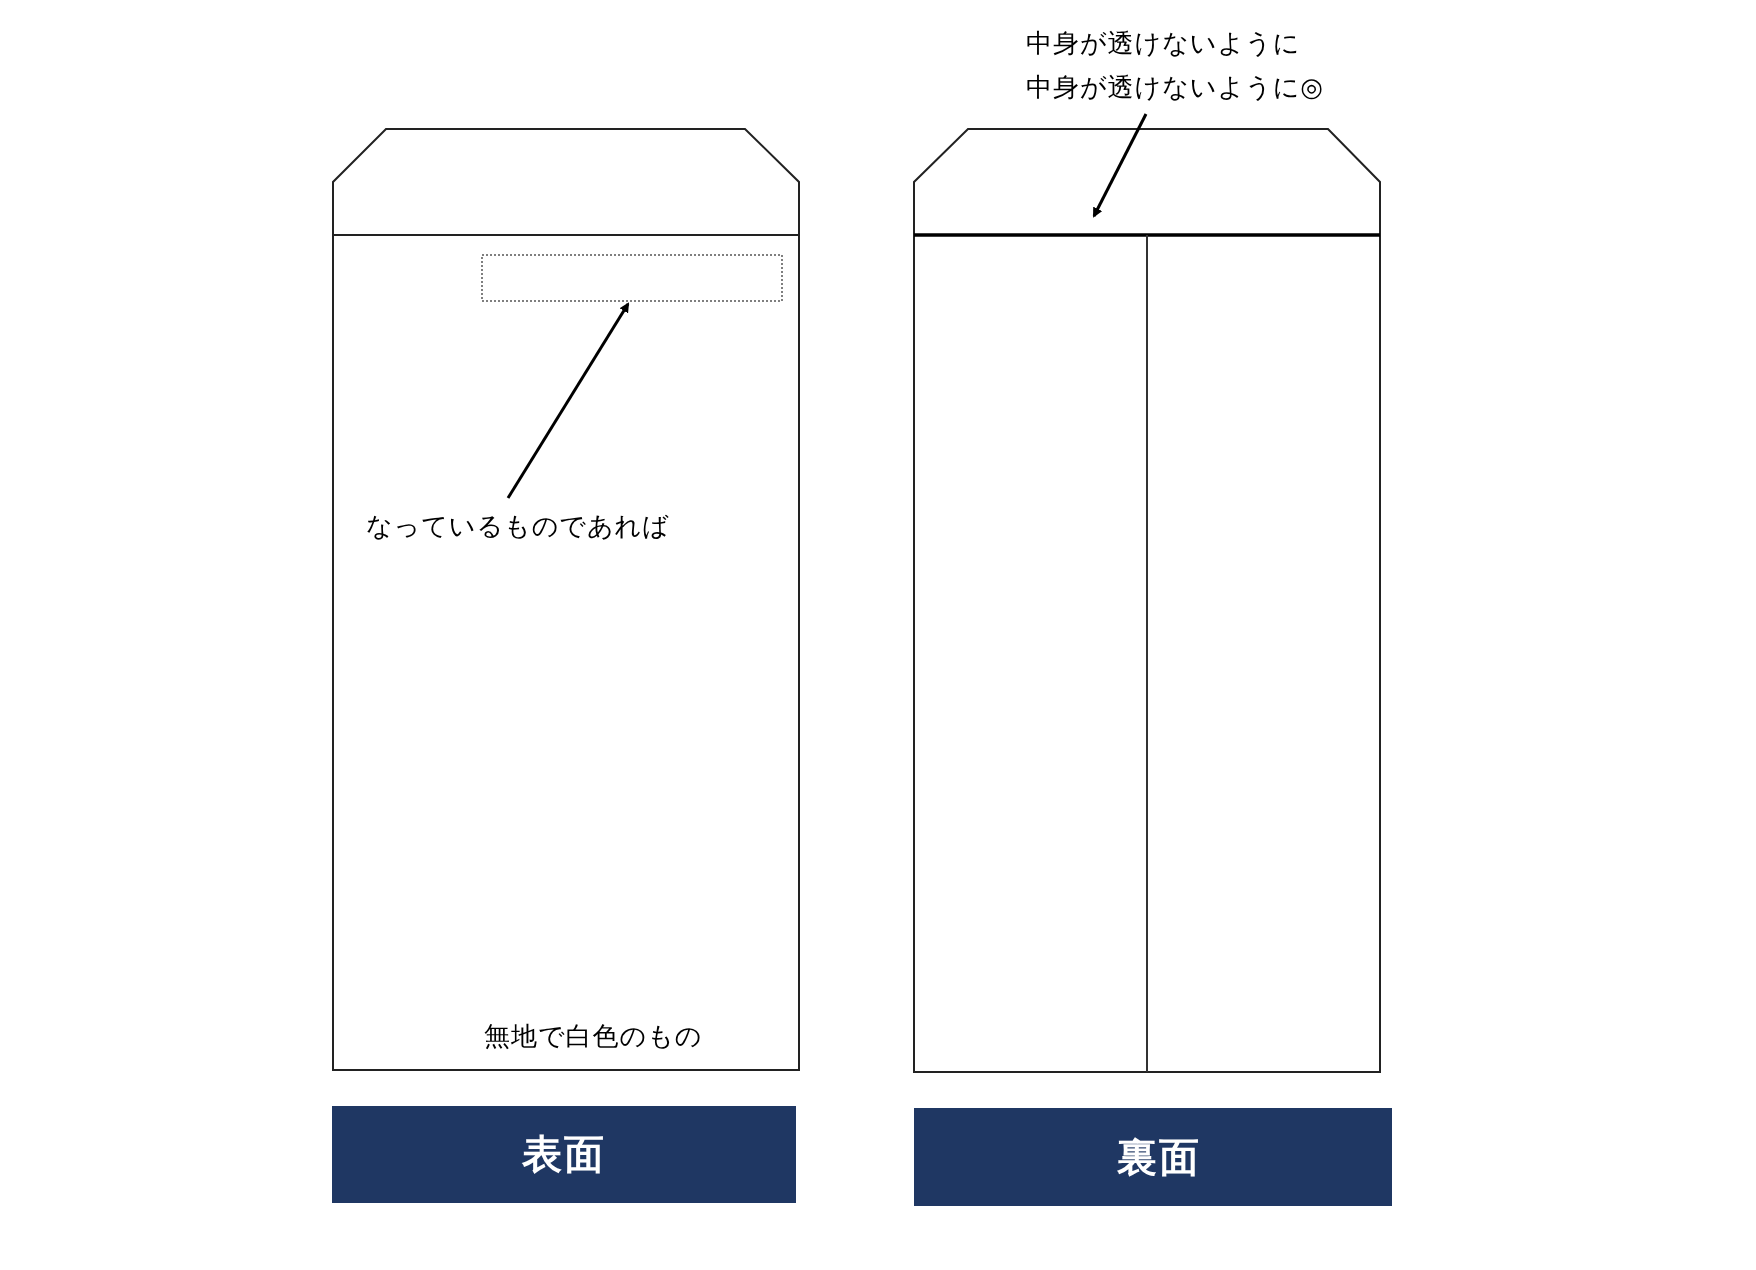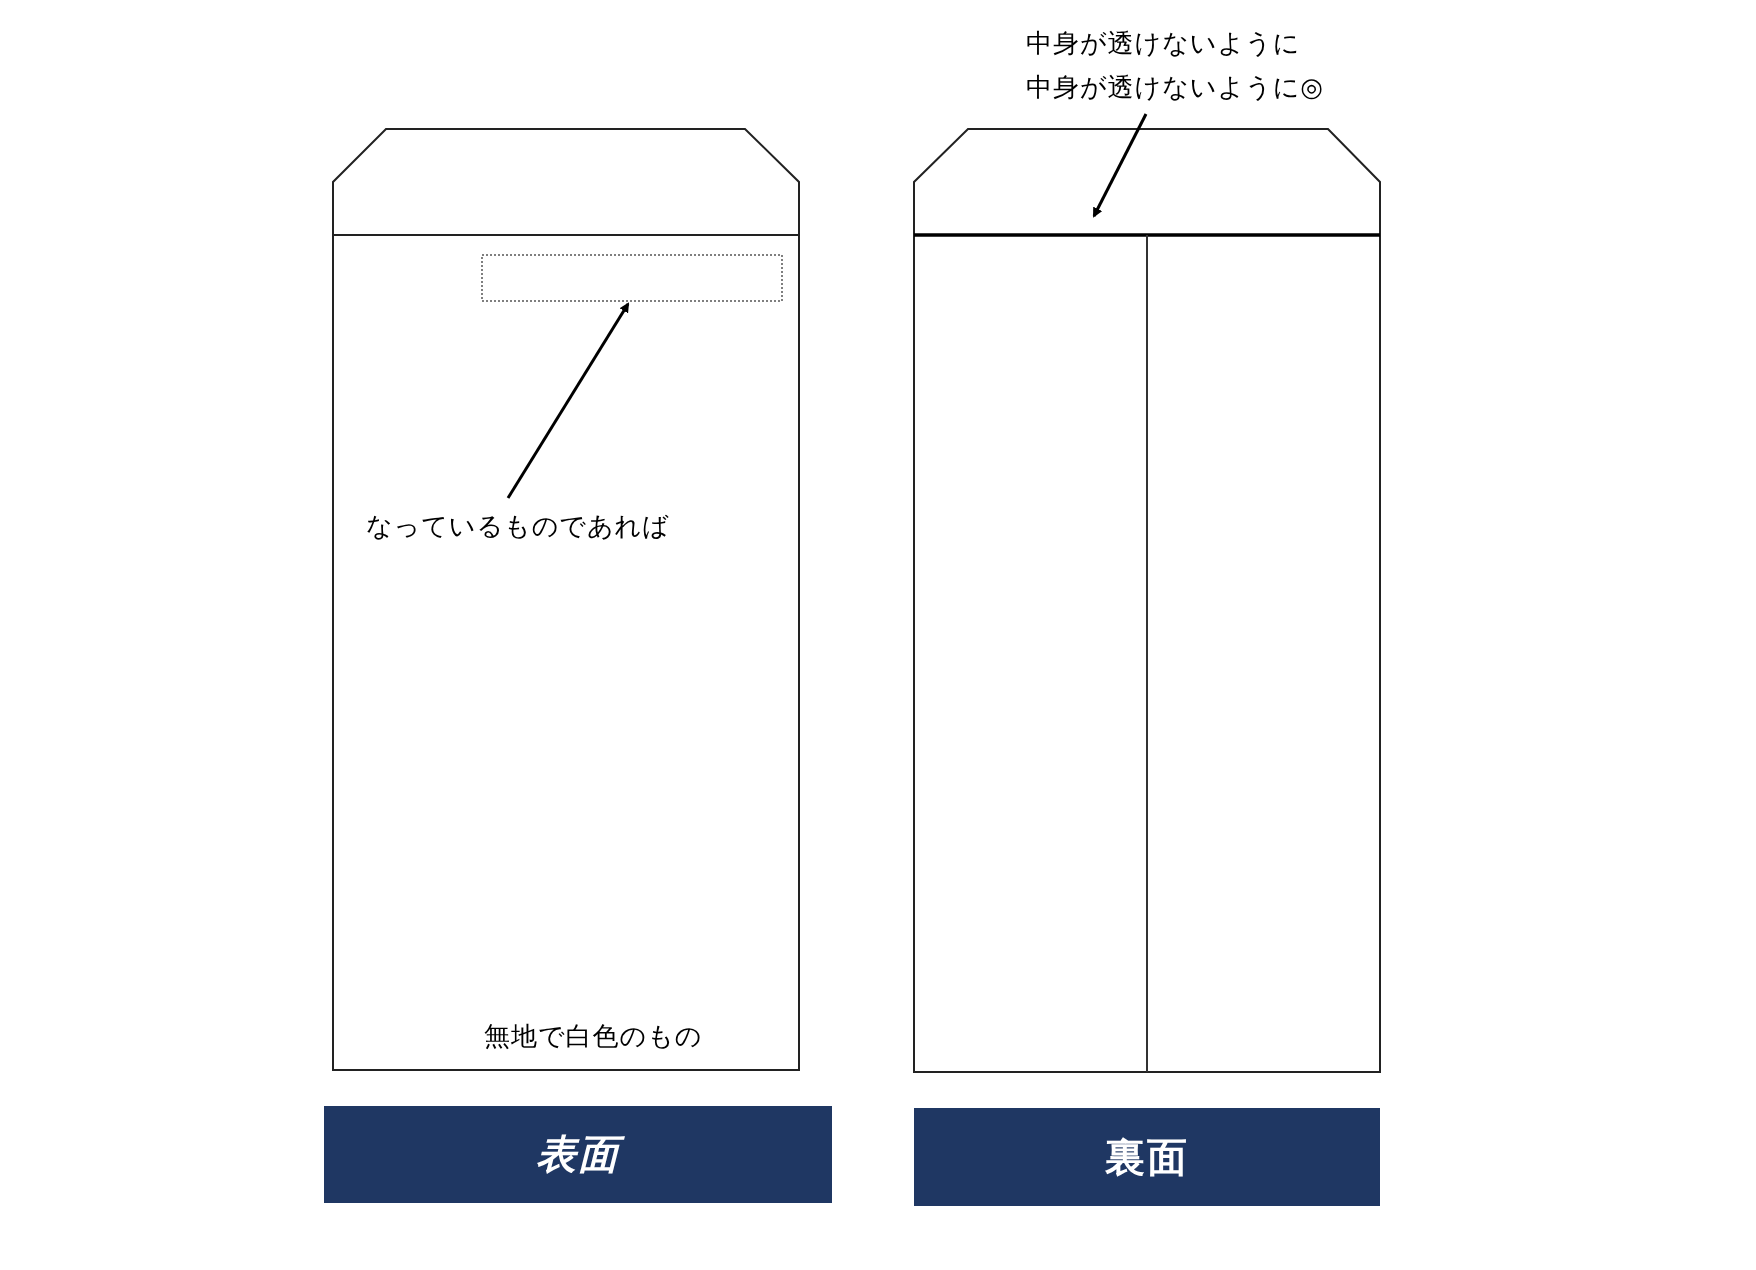--- a/index.html
+++ b/index.html
@@ -36,19 +36,19 @@
   </g>
 </svg>
 
 <div class="note" style="left:366px; top:513px;">なっているものであれば</div>
 
 <div class="note" style="left:484px; top:1024px;font-family:Liberation Serif, serif;">無地で白色のもの</div>
 
 <div class="note" style="left:1026px; top:30px;">中身が透けないように</div>
 <div class="note" style="left:1026px; top:74px;">中身が透けないように◎</div>
 
-<div class="label-box" style="left:324px; top:1106px; width:508px; height:97px;font-style:italic;">
+<div class="label-box" style="left:332px; top:1106px; width:464px; height:97px;">
   <span>表面</span>
 </div>
 
-<div class="label-box" style="left:914px; top:1108px; width:466px; height:98px;">
+<div class="label-box" style="left:914px; top:1108px; width:466px; height:98px;padding-left:12px;">
   <span>裏面</span>
 </div>
 
 </body></html>

